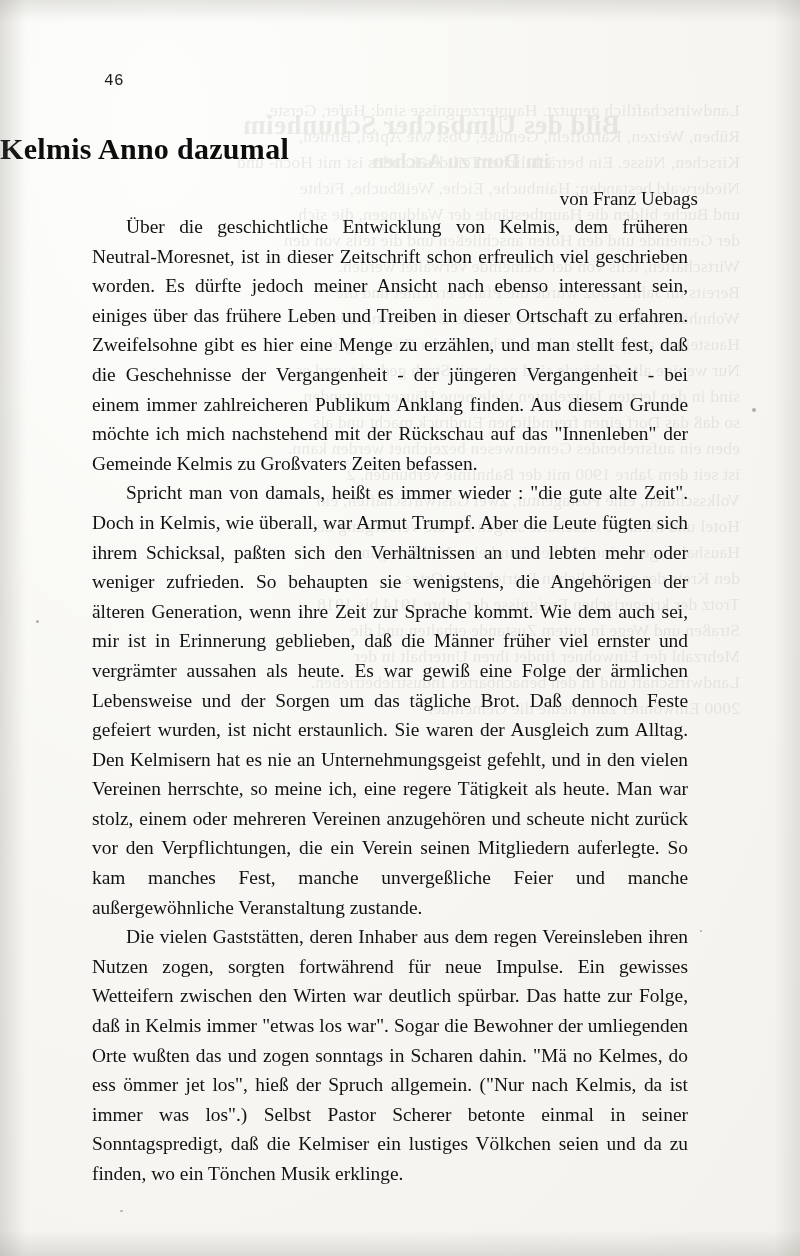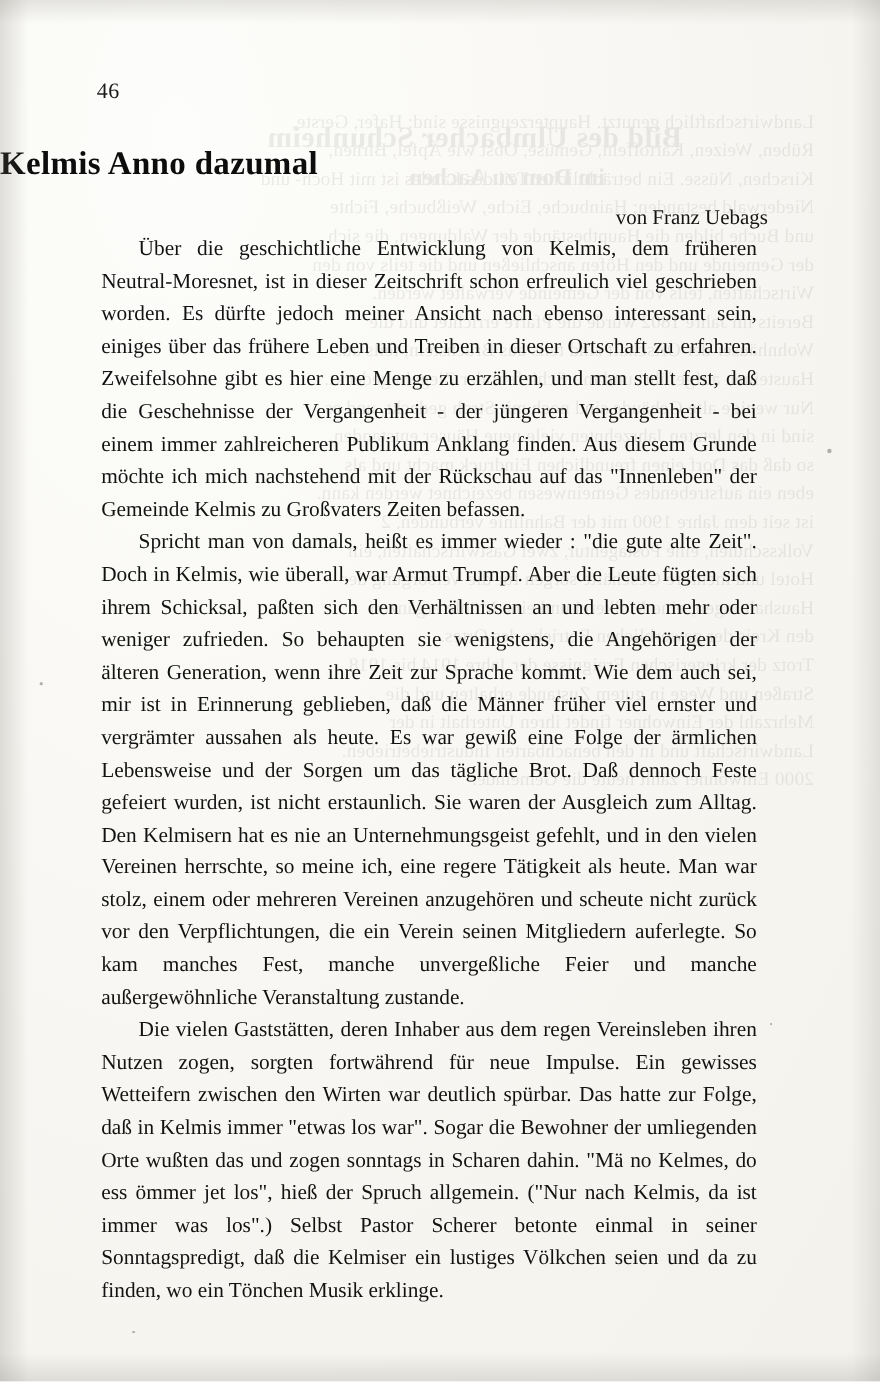--- a/index.html
+++ b/index.html
@@ -57,25 +57,26 @@
   .content {
     position: absolute;
     left: 0;
     top: 0;
     width: 800px;
     height: 1256px;
   }
 
   .folio {
     position: absolute;
-    left: 88px;
+    left: 104px;
     top: 72px;
-    font-size: 20px;
+    font-size: 16px;
     letter-spacing: 0.5px;
     color: #1a1a1a;
+    font-family: Liberation Mono, monospace;
   }
 
   .headline {
     position: absolute;
     left: 0;
     right: 0;
     top: 112px;
     text-align: left;
     font-size: 30px;
     font-weight: bold;

